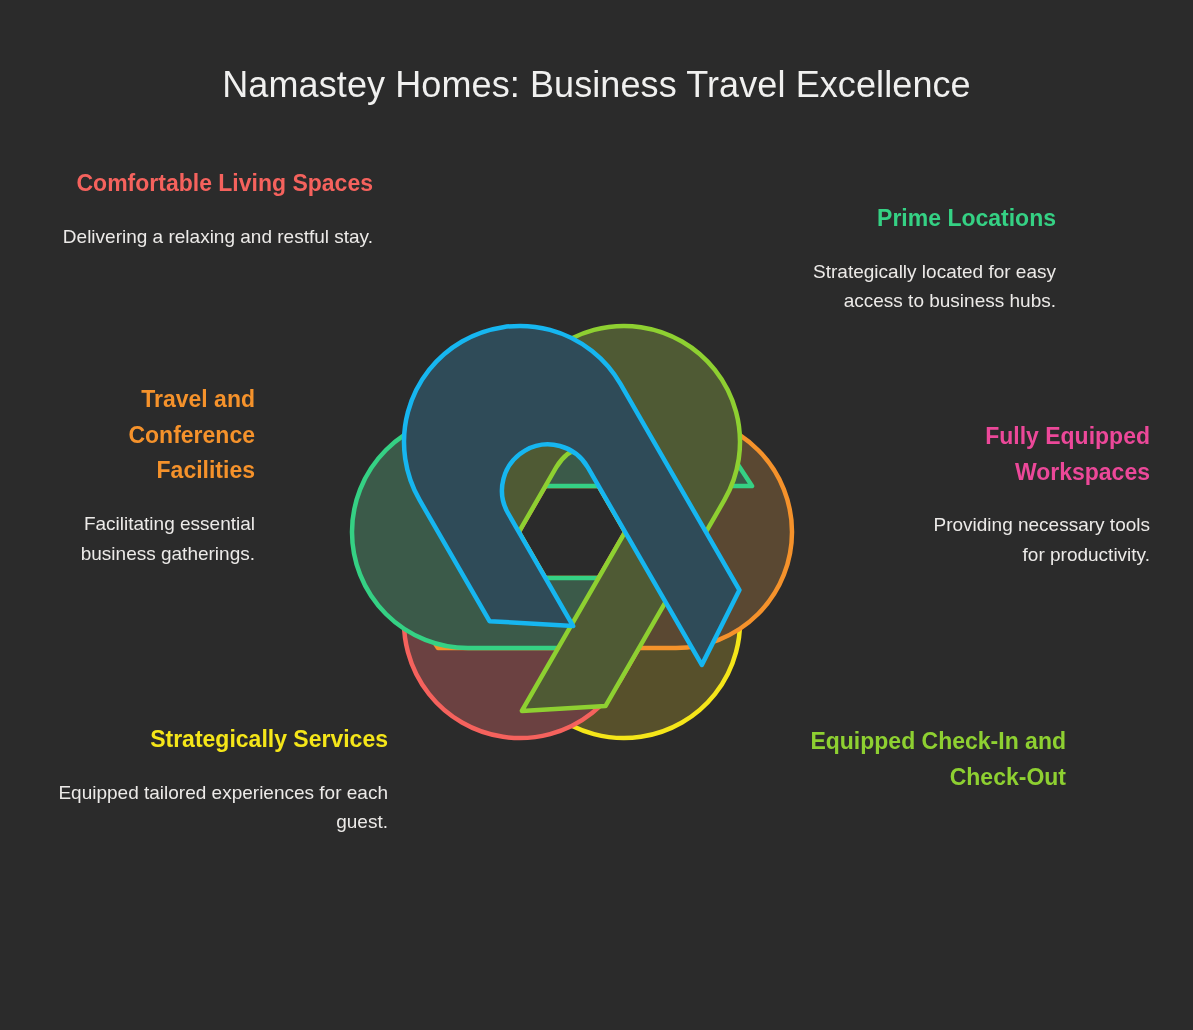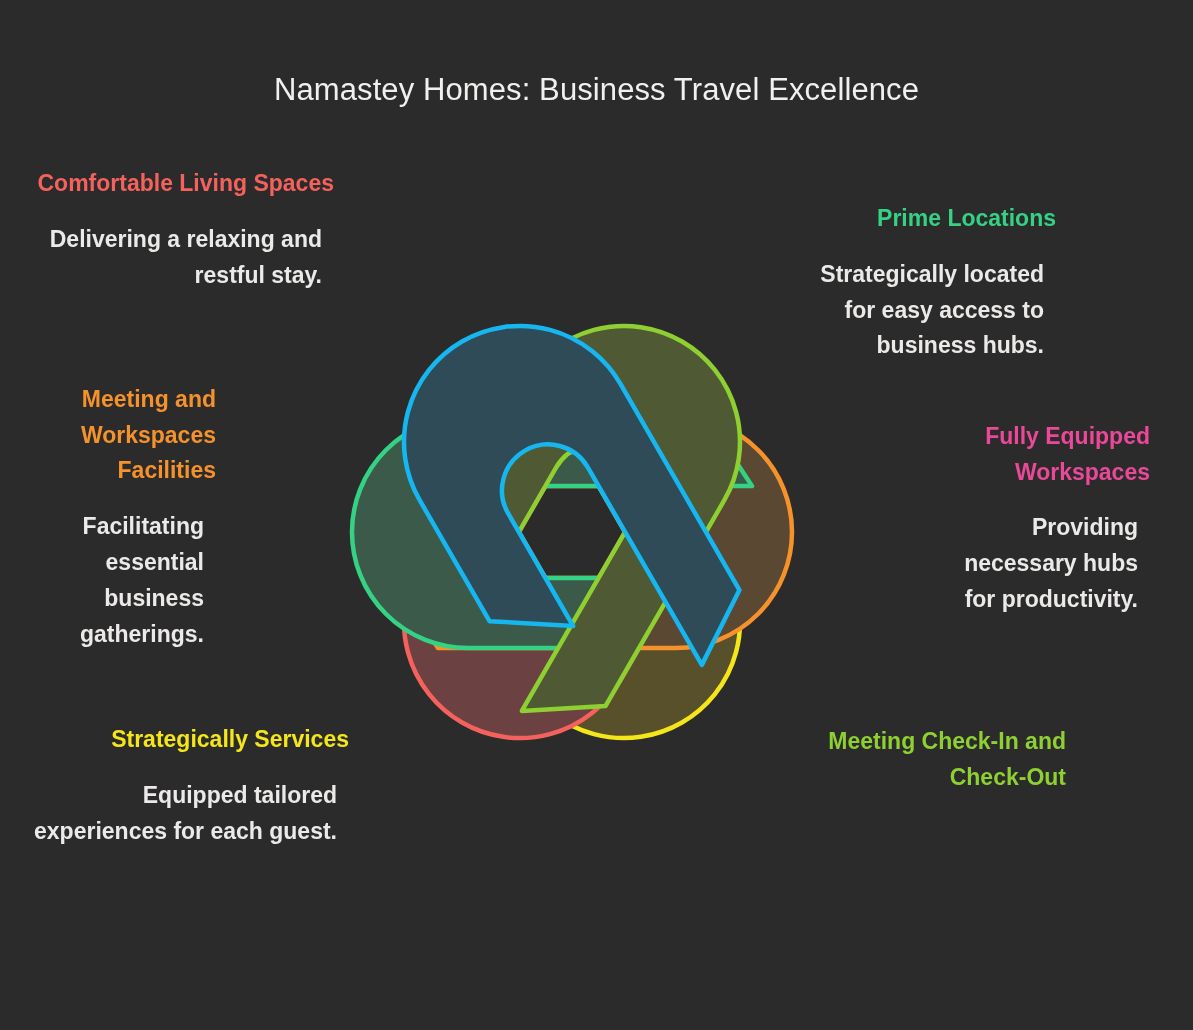--- a/index.html
+++ b/index.html
@@ -10,26 +10,26 @@
   #page {
     position: relative;
     width: 1193px;
     height: 1030px;
     background: #2b2b2b;
     overflow: hidden;
     font-family: "Liberation Sans", sans-serif;
   }
   #page-title {
     position: absolute;
-    top: 72px;
+    top: 64px;
     left: 0;
     width: 1193px;
     text-align: center;
     color: #f0f0ef;
-    font-size: 31px;
+    font-size: 36px;
     font-weight: 400;
     letter-spacing: 0.1px;
     white-space: nowrap;
   }
   .knot-wrap {
     position: absolute;
     left: 236px;
     top: 222px;
     width: 672px;
     height: 620px;
@@ -37,27 +37,27 @@
   .knot-wrap svg { display: block; width: 672px; height: 620px; }
 
   .block { position: absolute; }
   .block .heading {
     font-size: 23px;
     font-weight: bold;
     line-height: 1.55;
     margin: 0 0 20px 0;
   }
   .block .body {
-    font-size: 23px;
-    font-weight: 700;
+    font-size: 19px;
+    font-weight: 400;
     line-height: 1.56;
     color: #eceae8;
-    margin: 12px;
+    margin: 0;
   }
-  .left  { text-align: right; }
+  .left  { text-align: right; padding-left: 39px; }
   .right { text-align: right; }
 
   
   #blk-comfortable { left: 0px;   top: 166px; width: 334px; }
   #blk-meeting     { left: 0px;   top: 382px; width: 216px; }
   #blk-personal    { left: 0px;   top: 722px; width: 349px; }
   #blk-prime       { left: 806px; top: 201px; width: 250px; }
   #blk-workspaces  { left: 925px; top: 419px; width: 225px; }
   #blk-flexible    { left: 806px; top: 724px; width: 260px; }
 </style>
@@ -108,36 +108,36 @@
       </g>
     </svg>
   </div>
 
   <div class="block left" id="blk-comfortable">
     <div class="heading" style="color:#f5625d">Comfortable Living Spaces</div>
     <div class="body">Delivering a relaxing and restful stay.</div>
   </div>
 
   <div class="block left" id="blk-meeting">
-    <div class="heading" style="color:#f5922b">Meeting and Workspaces Facilities</div>
+    <div class="heading" style="color:#f5922b">Travel and Conference Facilities</div>
     <div class="body">Facilitating essential business gatherings.</div>
   </div>
 
   <div class="block left" id="blk-personal">
     <div class="heading" style="color:#f5e619">Strategically Services</div>
     <div class="body">Equipped tailored experiences for each guest.</div>
   </div>
 
   <div class="block right" id="blk-prime">
     <div class="heading" style="color:#35d184">Prime Locations</div>
     <div class="body">Strategically located for easy access to business hubs.</div>
   </div>
 
   <div class="block right" id="blk-workspaces">
     <div class="heading" style="color:#ec4899">Fully Equipped Workspaces</div>
-    <div class="body">Providing necessary hubs for productivity.</div>
+    <div class="body">Providing necessary tools for productivity.</div>
   </div>
 
   <div class="block right" id="blk-flexible">
-    <div class="heading" style="color:#8ed031">Meeting Check-In and Check-Out</div>
+    <div class="heading" style="color:#8ed031">Equipped Check-In and Check-Out</div>
   </div>
 
 </div>
 
 </body></html>

